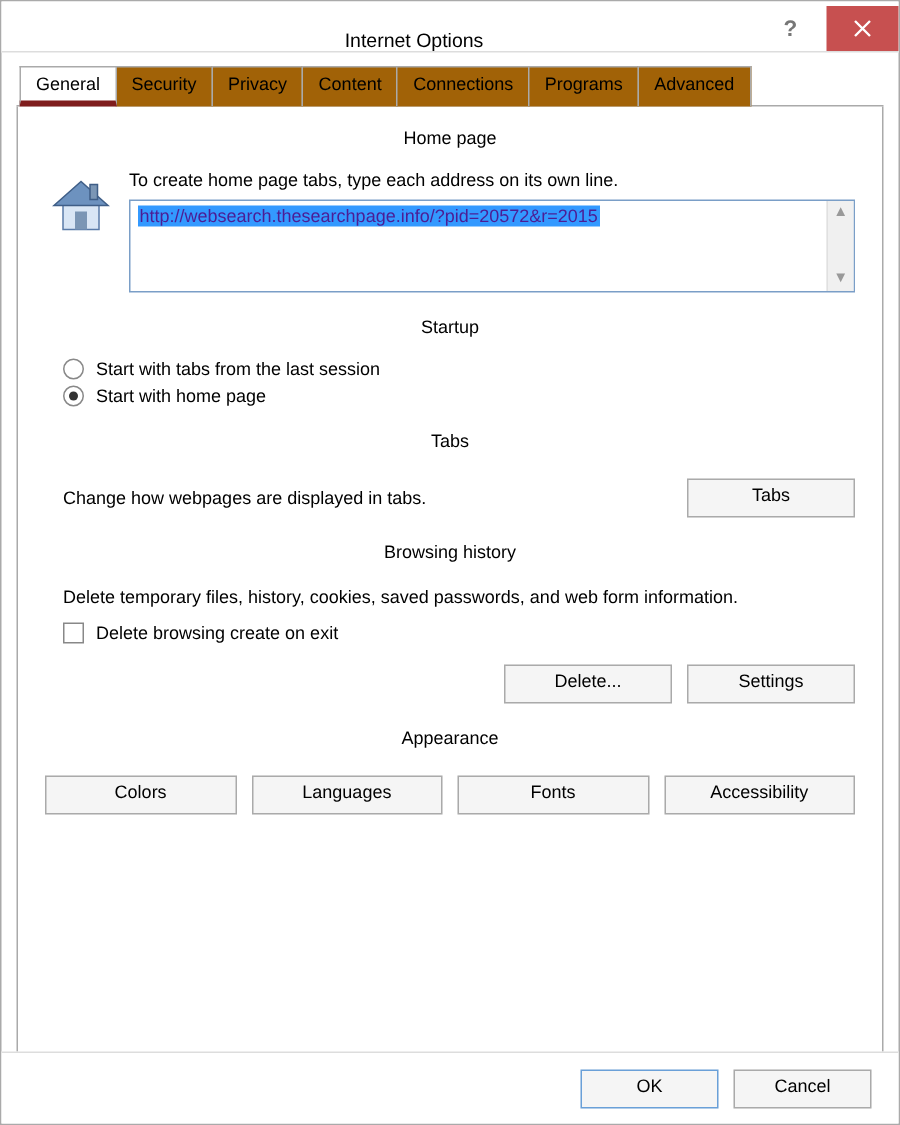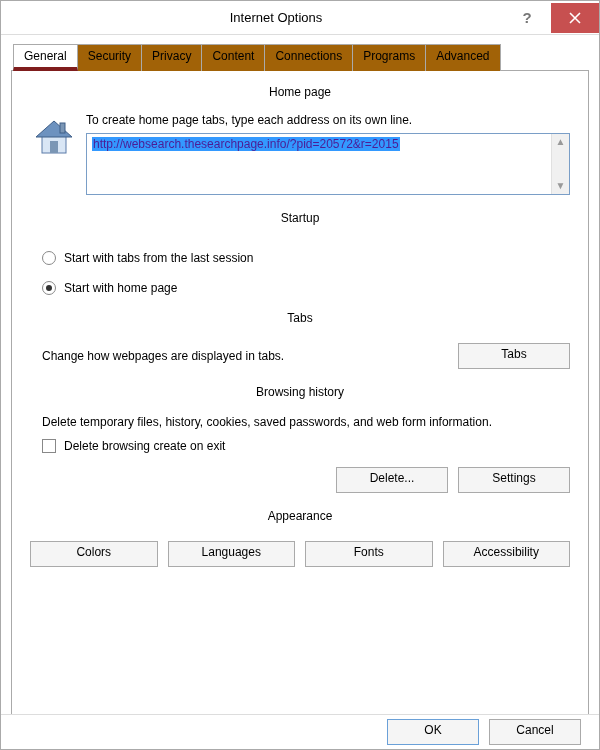--- a/index.html
+++ b/index.html
@@ -1,18 +1,18 @@
 <!DOCTYPE html>
 <html><head>
 <meta charset="utf-8">
 <style>
   * { box-sizing: border-box; font-family: "Segoe UI", Tahoma, sans-serif; font-size: 12px; }
   body { margin: 0; background: #fff; }
   .window { width: 600px; height: 750px; background: #fff; position: relative; border: 1px solid #aaa; }
-  .titlebar { height: 34px; background: #fff; display: flex; align-items: center; border-bottom: 1px solid #ddd; }
+  .titlebar { height: 34px; background: #fff; display: flex; align-items: flex-end; border-bottom: 1px solid #ddd; }
   .titlebar-title { flex: 1; text-align: center; font-size: 13px; color: #000; }
   .titlebar-btns { display: flex; }
   .tbtn { width: 48px; height: 30px; display: flex; align-items: center; justify-content: center; }
   .tbtn.help { color: #777; font-size: 15px; font-weight: bold; }
   .tbtn.close { background: #c75050; color: #fff; font-size: 15px; margin-left:0px;}
   .tbtn.close svg { width: 12px; height: 12px; }
 
   .client { padding: 8px 10px 10px 10px; }
 
   .tabstrip { display: flex; border-bottom: 1px solid #aaa; padding-left: 2px; }
@@ -34,39 +34,39 @@
 
   .textarea-wrap { border: 1px solid #7a9ec7; width: 100%; height: 62px; display:flex; }
   .textarea-inner { flex:1; padding: 3px 5px; }
   .textarea-sel { background: #3399ff; color: #4c1d95; display: inline; padding: 0 1px; }
   .scrollv { width: 18px; background: #f0f0f0; display:flex; flex-direction:column; justify-content:space-between; align-items:center; padding:3px 0; border-left:1px solid #e0e0e0;}
   .scrollv .chev { color:#999; font-size:10px; line-height:1; }
 
   .btn-row { display: flex; gap: 10px; justify-content: flex-end; margin-top: 10px; }
   .btn { min-width: 112px; height: 26px; border: 1px solid #aaa; background: #f5f5f5; text-align: center; padding: 3px 10px; cursor: default; }
 
-  .radio-row { display: flex; align-items: center; gap: 8px; margin: 16px 0 4px 12px; }
+  .radio-row { display: flex; align-items: center; gap: 8px; margin: 4px 0 4px 12px; }
   .radio { width: 14px; height: 14px; border: 1px solid #888; border-radius: 50%; display: flex; align-items: center; justify-content: center; background:#fff;}
   .radio .dot { width: 6px; height: 6px; border-radius: 50%; background: #333; }
 
   .tabs-row { display: flex; align-items: center; gap: 20px; margin-top:8px; margin-left:12px;}
   .tabs-row .text { flex:1; }
   .tabs-row .btn { min-width: 112px; }
 
   .hist-desc { margin: 6px 0 10px 12px; }
 
   .check-row { display: flex; align-items: center; gap: 8px; margin-left: 12px; }
   .checkbox { width: 14px; height: 14px; border: 1px solid #888; background:#fff;}
 
   .hist-btns { display: flex; gap: 10px; justify-content: flex-end; margin-top: 14px; }
 
   .appearance-row { display: flex; gap: 10px; margin-top: 8px; }
   .appearance-row .btn { flex:1; min-width:0; }
 
-  .footer { position: absolute; left:0; right:0; bottom:0; height: 35px; border-top:1px solid #ddd; display:flex; align-items:center; justify-content:flex-end; gap:10px; padding: 0 18px; background:#fff;}
+  .footer { position: absolute; left:0; right:0; bottom:0; height: 48px; border-top:1px solid #ddd; display:flex; align-items:center; justify-content:flex-end; gap:10px; padding: 0 18px; background:#fff;}
   .footer .btn { min-width: 92px; }
   .footer .btn.ok { border: 1px solid #6aa0d8; }
   .footer .btn.disabled { color:#999; }
 
   .panel { height: 650px; }
 </style>
 </head>
 <body>
 
 <div class="window">

